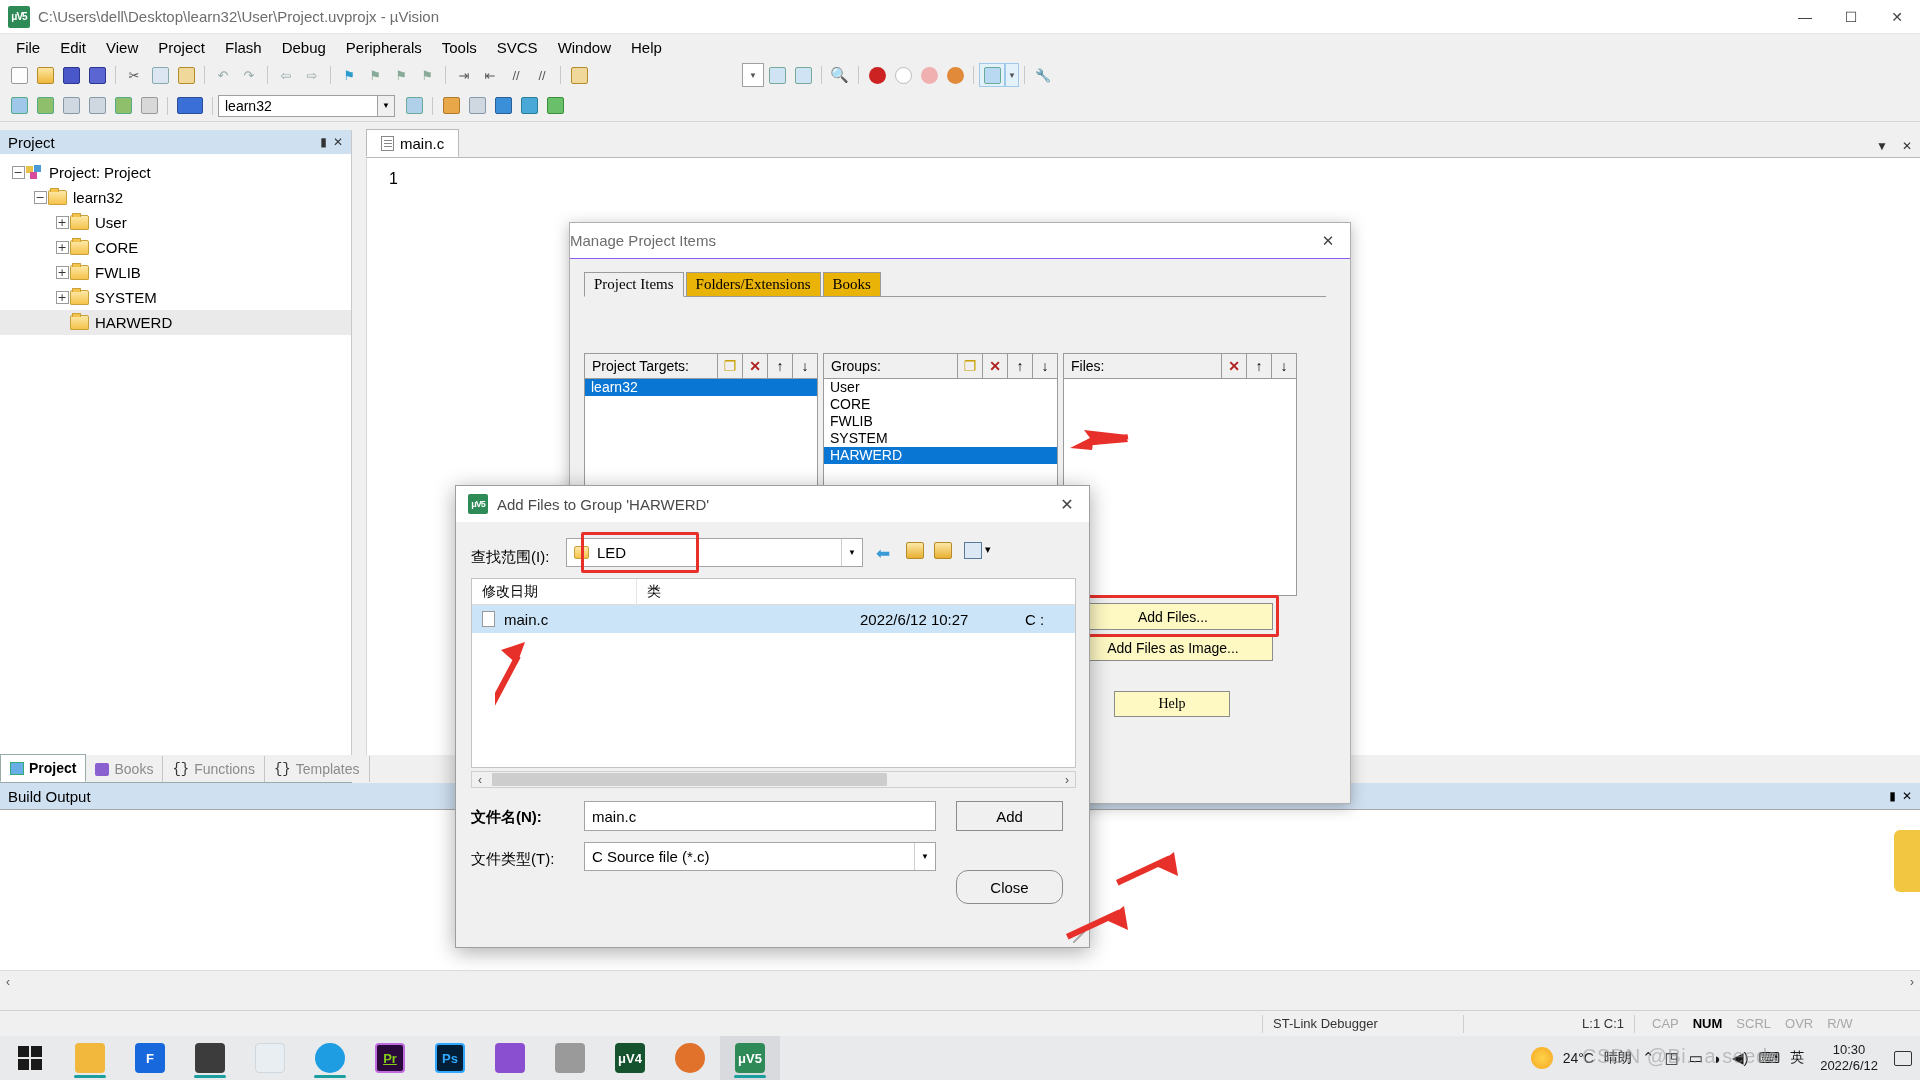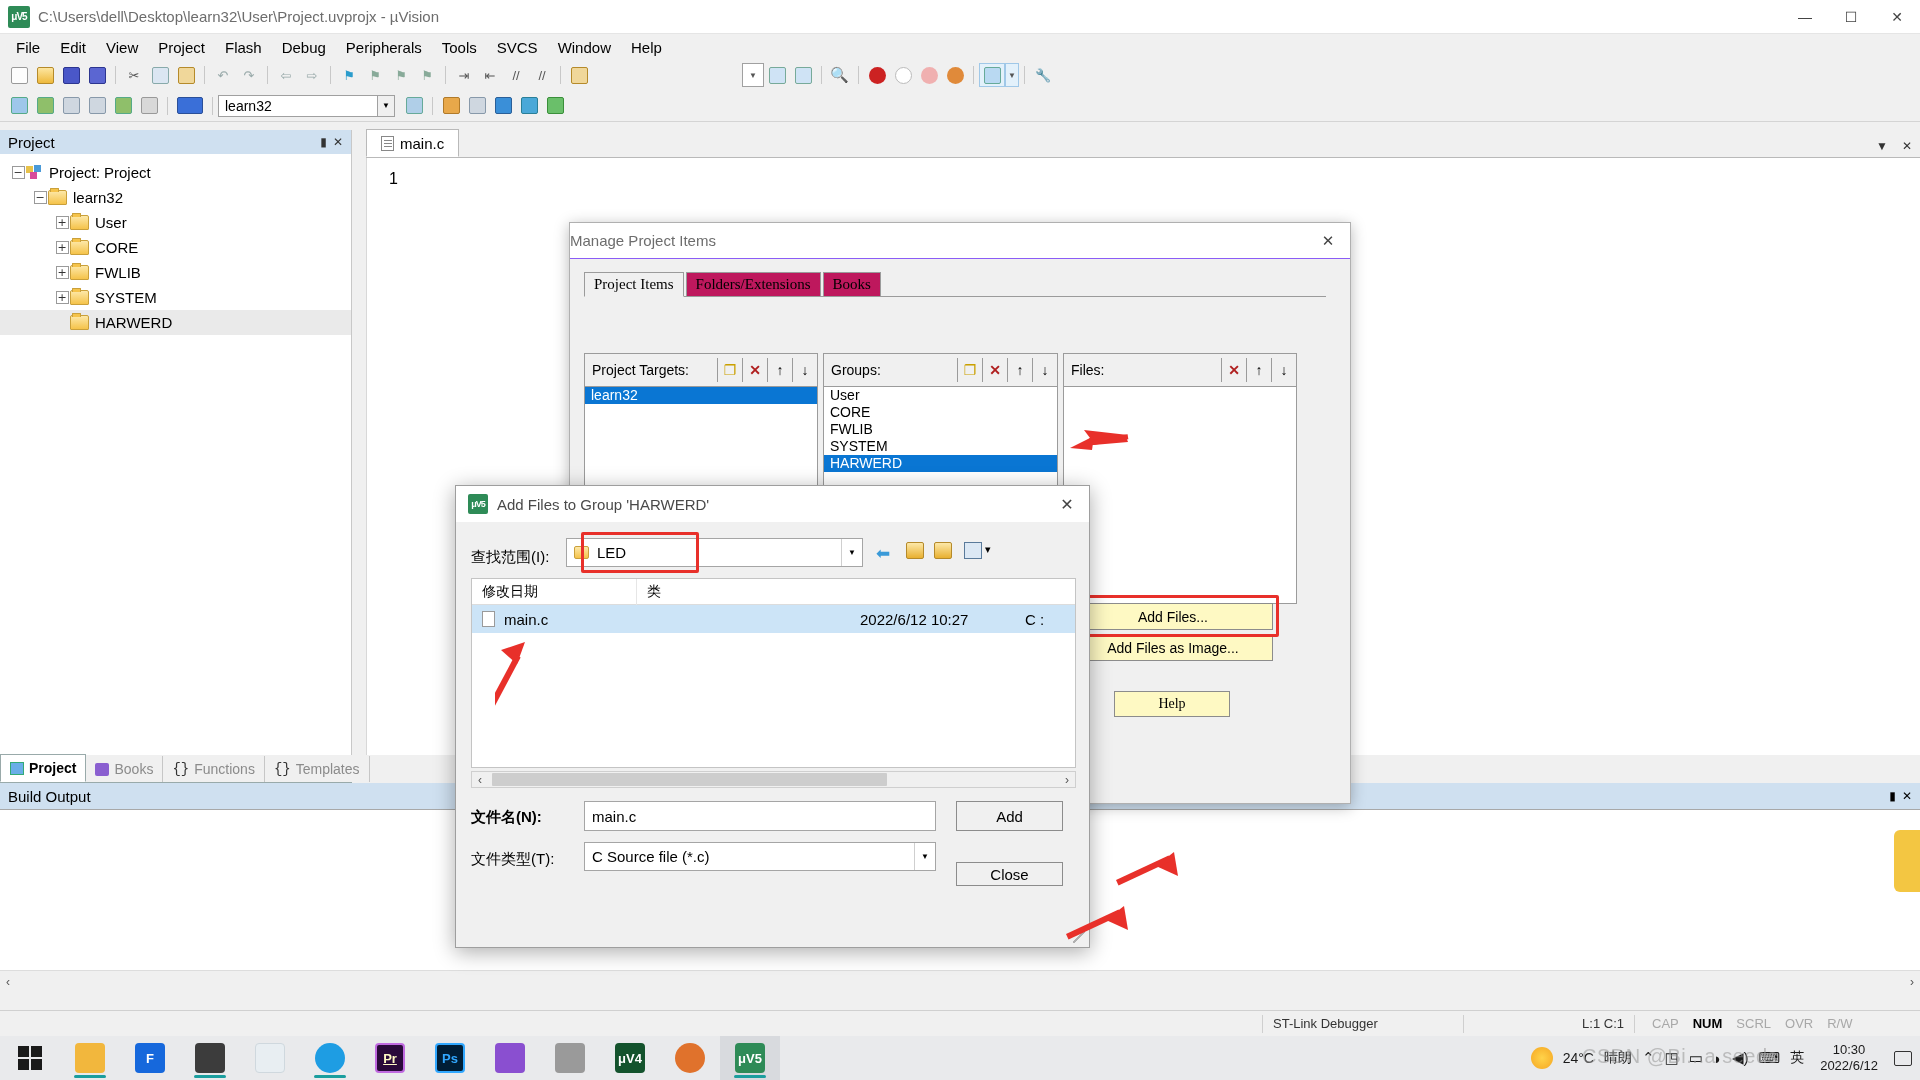--- a/index.html
+++ b/index.html
@@ -126,25 +126,25 @@
   .mpi { position:absolute; left:569px; top:222px; width:782px; height:582px;
      background:#f0f0f0; border:1px solid #b0b0b0; box-shadow:0 3px 14px rgba(0,0,0,.28); }
   .mpi-title { height:36px; background:#fff; display:flex; align-items:center;
      color:#6d6d6d; font-size:15px; border-bottom:1px solid #8b5cf6; }
   .mpi-title .x { margin-left:auto; width:44px; height:36px; display:flex;
      align-items:center; justify-content:center; color:#444; }
   .mpi-tabs { display:flex; align-items:flex-end; height:26px; margin:12px 0 0 14px;
      border-bottom:1px solid #9b9b9b; width:742px;
      font-family:"Liberation Serif", serif; font-size:15px; }
   .mtab { padding:3px 9px 3px 9px; border:1px solid #9b9b9b; border-bottom:none;
-     background:#be185d; margin-right:2px; }
+     background:#eab308; margin-right:2px; }
   .mtab.active { background:#f0f0f0; border-bottom:1px solid #f0f0f0;
      position:relative; top:1px; font-weight:normal; }
   .mpi-body { position:absolute; left:14px; top:78px; width:742px; height:440px; }
-  .col-head { height:34px; background:#f0f0f0; border:1px solid #9b9b9b;
+  .col-head { height:26px; background:#f0f0f0; border:1px solid #9b9b9b;
      display:flex; align-items:center; padding-left:7px; font-size:14px; }
   .col-head .btns { margin-left:auto; display:flex; height:24px; }
   .hbtn { width:25px; height:24px; border-left:1px solid #9b9b9b; background:#f0f0f0;
      display:flex; align-items:center; justify-content:center; font-size:14px; }
   .listbox { border:1px solid #9b9b9b; background:#fff; overflow:hidden; }
   .lrow { height:17px; padding-left:6px; font-size:14px; line-height:17px; white-space:nowrap; }
   .lrow.sel { background:#0a76d3; color:#fff; }
   .mpi-btn { border:1px solid #8c8c8c; background:#fef9c3; font-size:14px;
      display:flex; align-items:center; justify-content:center;
      font-family:"Liberation Serif", serif; }
@@ -567,21 +567,21 @@
       <span>main.c</span>
     </div>
 
     <span class="lbl" style="position:absolute;left:15px;top:364px;">文件类型(T):</span>
     <div class="combo" style="position:absolute;left:128px;top:356px;width:352px;height:29px;">
       <span>C Source file (*.c)</span>
       <span class="arrow">▼</span>
     </div>
 
     <div class="adf-btn" style="position:absolute;left:500px;top:315px;width:107px;height:30px;">Add</div>
-    <div class="adf-btn" style="position:absolute;left:500px;top:376px;width:107px;height:24px;">Close</div>
+    <div class="adf-btn" style="position:absolute;left:500px;top:384px;width:107px;height:34px;border-radius:12px;">Close</div>
 
     <div style="position:absolute;right:4px;bottom:4px;width:12px;height:12px;
                 background:linear-gradient(135deg,transparent 45%,#b0b0b0 45%,#b0b0b0 55%,transparent 55%);"></div>
   </div>
 
   <svg class="arrow-svg" style="left:1060px;top:428px;" width="70" height="32" viewBox="0 0 70 32">
     <path d="M68 7 L18 19 L30 10 L24 2 Z M18 19 L68 13" fill="#e8302a"></path>
     <path d="M66 9 L22 18 L68 14 Z" fill="#e8302a"></path>
     <polygon points="10,20 34,8 32,22" fill="#e8302a"></polygon>
     <rect x="32" y="12" width="36" height="5" transform="rotate(-9 32 12)" fill="#e8302a"></rect>
@@ -638,21 +638,21 @@
     <div class="tb-app running">
         <span class="glyph" style="background:#3c3c3c;"></span>
       </div>
     <div class="tb-app">
         <span class="glyph" style="background:#e8eef2;border:1px solid #cfd8de;"></span>
       </div>
     <div class="tb-app running">
         <span class="glyph" style="background:#1e9de3;border-radius:50%;"></span>
       </div>
     <div class="tb-app">
-        <span class="glyph" style="background:#2a0a3a;border:2px solid #c06ae0;color:#fef9c3;text-decoration:underline;">Pr</span>
+        <span class="glyph" style="background:#2a0a3a;border:2px solid #c06ae0;color:#84cc16;text-decoration:underline;">Pr</span>
       </div>
     <div class="tb-app">
         <span class="glyph" style="background:#001e36;border:2px solid #31a8ff;color:#31a8ff;">Ps</span>
       </div>
     <div class="tb-app">
         <span class="glyph" style="background:#8a4fd0;"></span>
       </div>
     <div class="tb-app">
         <span class="glyph" style="background:#9a9a9a;"></span>
       </div>

